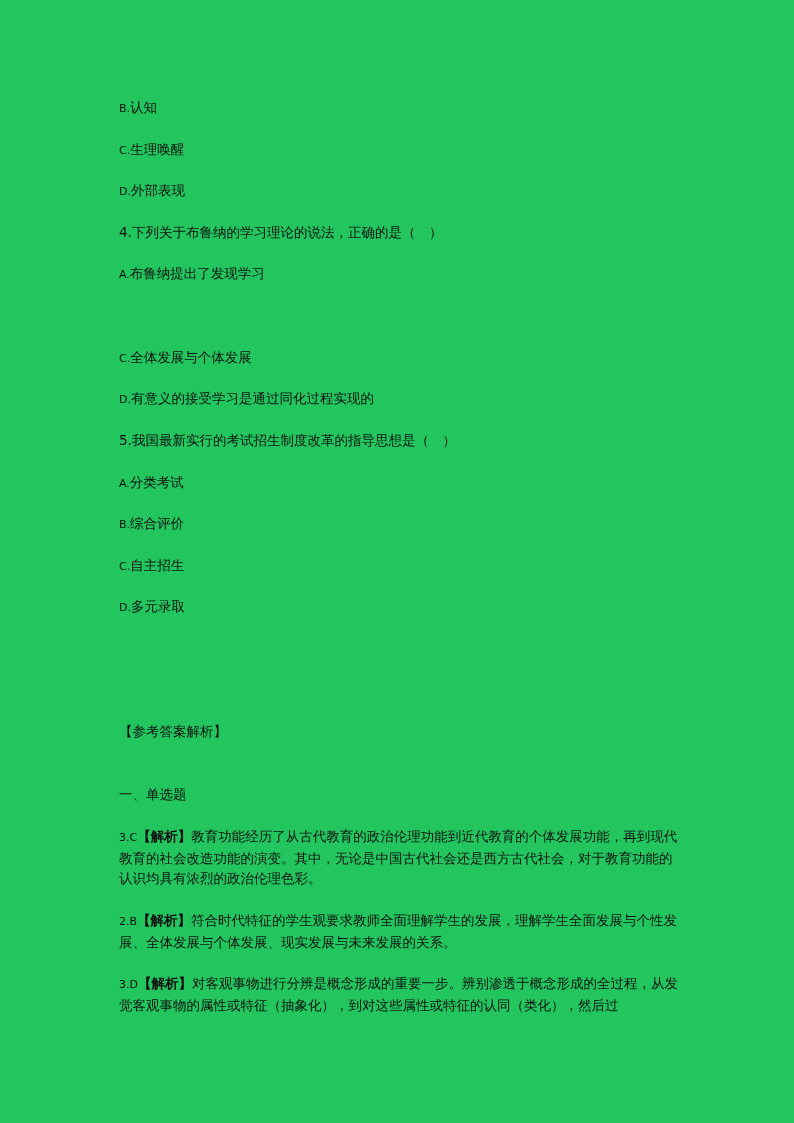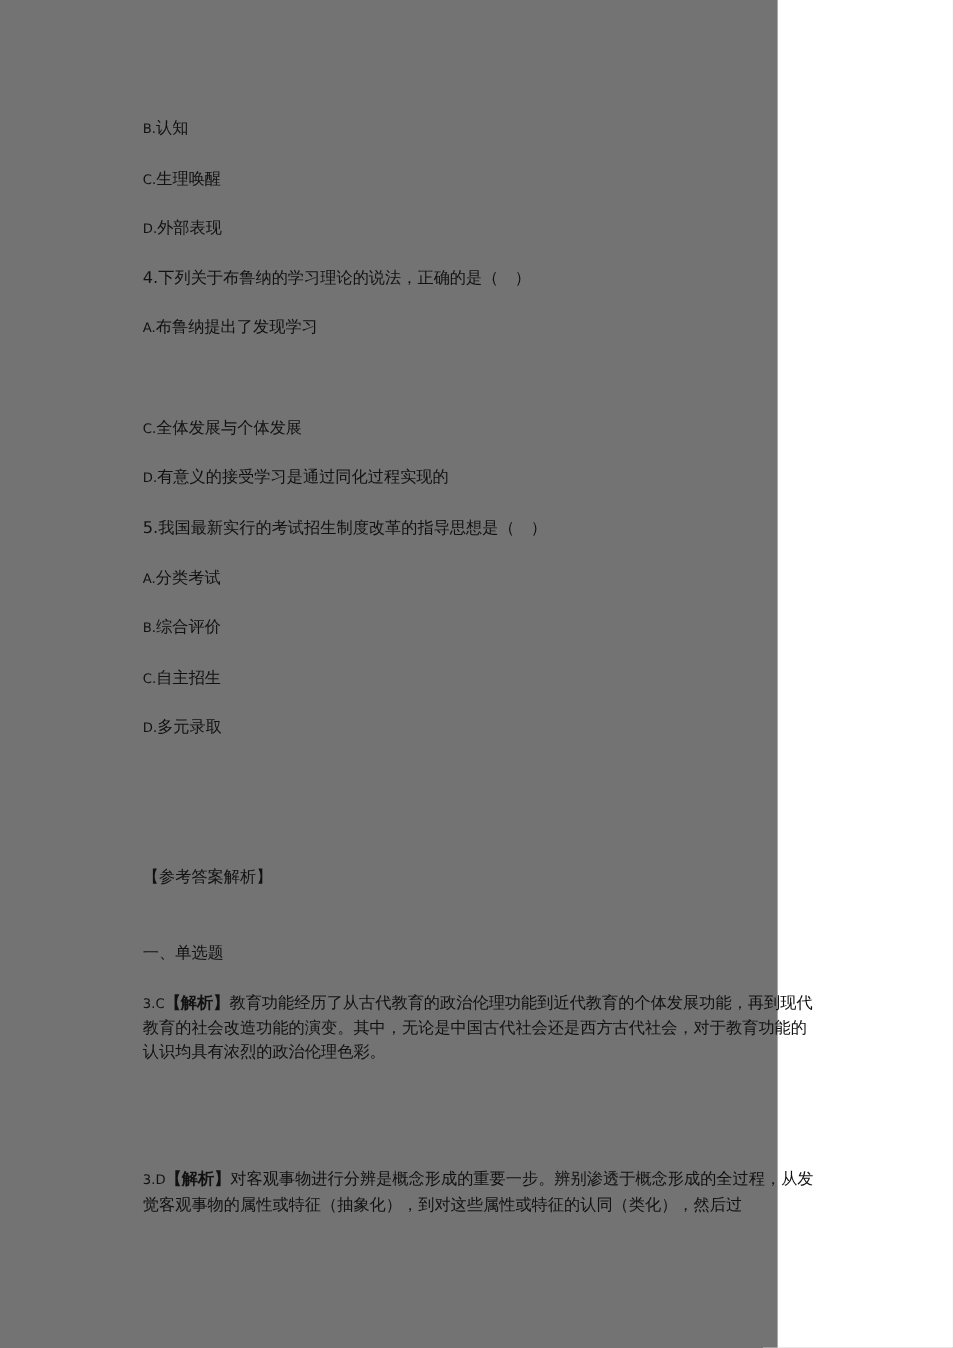--- a/index.html
+++ b/index.html
@@ -1,18 +1,18 @@
 <!DOCTYPE html>
 <html><head>
 <meta charset="utf-8">
 <style>
   html, body { margin: 0; padding: 0; background: #ffffff; }
   body { width: 794px; height: 1123px; position: relative; overflow: hidden;
          font-family: "DejaVu Sans", "Liberation Sans", sans-serif; color: #111; }
-  .page { position: absolute; left: 0; top: 0; width: 648px; height: 1123px; background: #737373; }
+  .page { position: absolute; left: 0; top: 0; width: 794px; height: 1123px; background: #22c55e; }
   .line { position: absolute; left: 119px; font-size: 13.5px; line-height: 18px; white-space: nowrap; }
   .para { position: absolute; left: 119px; width: 560px; font-size: 13.5px; line-height: 20px; }
   .label { font-size: 11px; }
   .bracket { font-weight: bold; margin-top: 32px; }
 </style>
 </head>
 <body>
 
 <div class="page">
 
@@ -29,16 +29,17 @@
   <div class="line" style="top:473px"><span class="label">A.</span><span>分类考试</span></div>
   <div class="line" style="top:514px"><span class="label">B.</span><span>综合评价</span></div>
   <div class="line" style="top:556px"><span class="label">C.</span><span>自主招生</span></div>
   <div class="line" style="top:597px"><span class="label">D.</span><span>多元录取</span></div>
 
   <div class="line" style="top:722px">【参考答案解析】</div>
   <div class="line" style="top:785px">一、单选题</div>
 
   <div class="para" style="top:826px"><span class="label">3.C</span><span class="bracket">【解析】</span><span>教育功能经历了从古代教育的政治伦理功能到近代教育的个体发展功能，再到现代教育的社会改造功能的演变。其中，无论是中国古代社会还是西方古代社会，对于教育功能的认识均具有浓烈的政治伦理色彩。</span></div>
 
+  <div class="para" style="top:910px"><span class="label">2.B</span><span class="bracket">【解析】</span><span>符合时代特征的学生观要求教师全面理解学生的发展，理解学生全面发展与个性发展、全体发展与个体发展、现实发展与未来发展的关系。</span></div>
 
   <div class="para" style="top:973px"><span class="label">3.D</span><span class="bracket">【解析】</span><span>对客观事物进行分辨是概念形成的重要一步。辨别渗透于概念形成的全过程，从发觉客观事物的属性或特征（抽象化），到对这些属性或特征的认同（类化），然后过</span></div>
 
 </div>
 
 </body></html>

